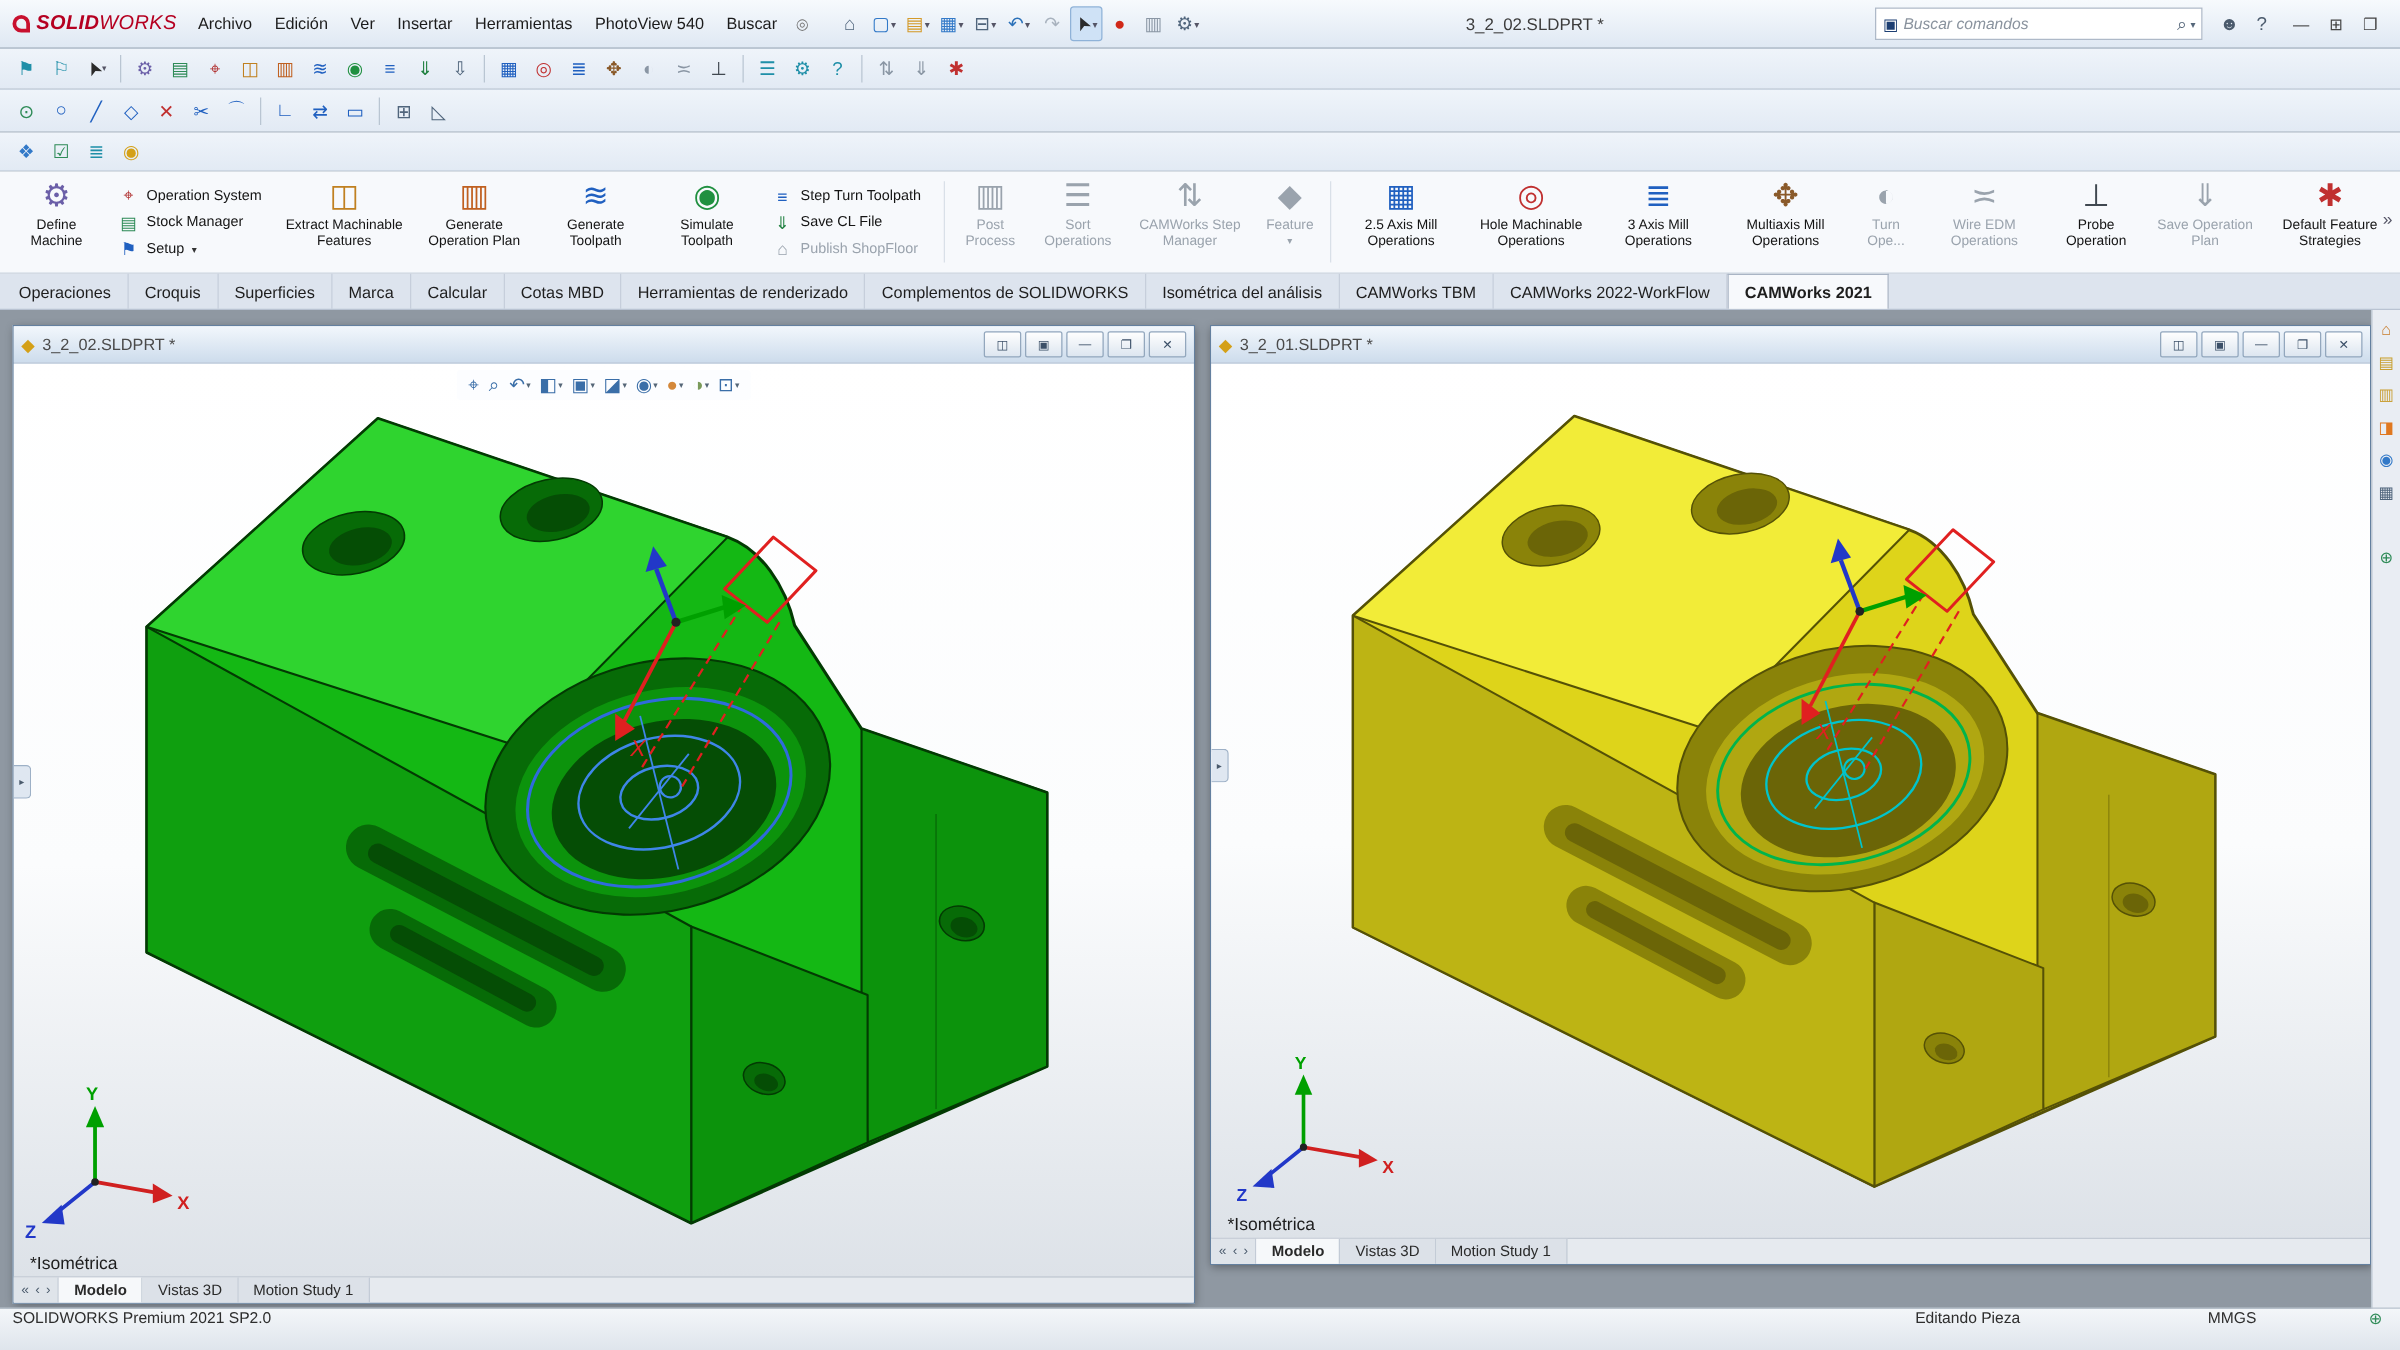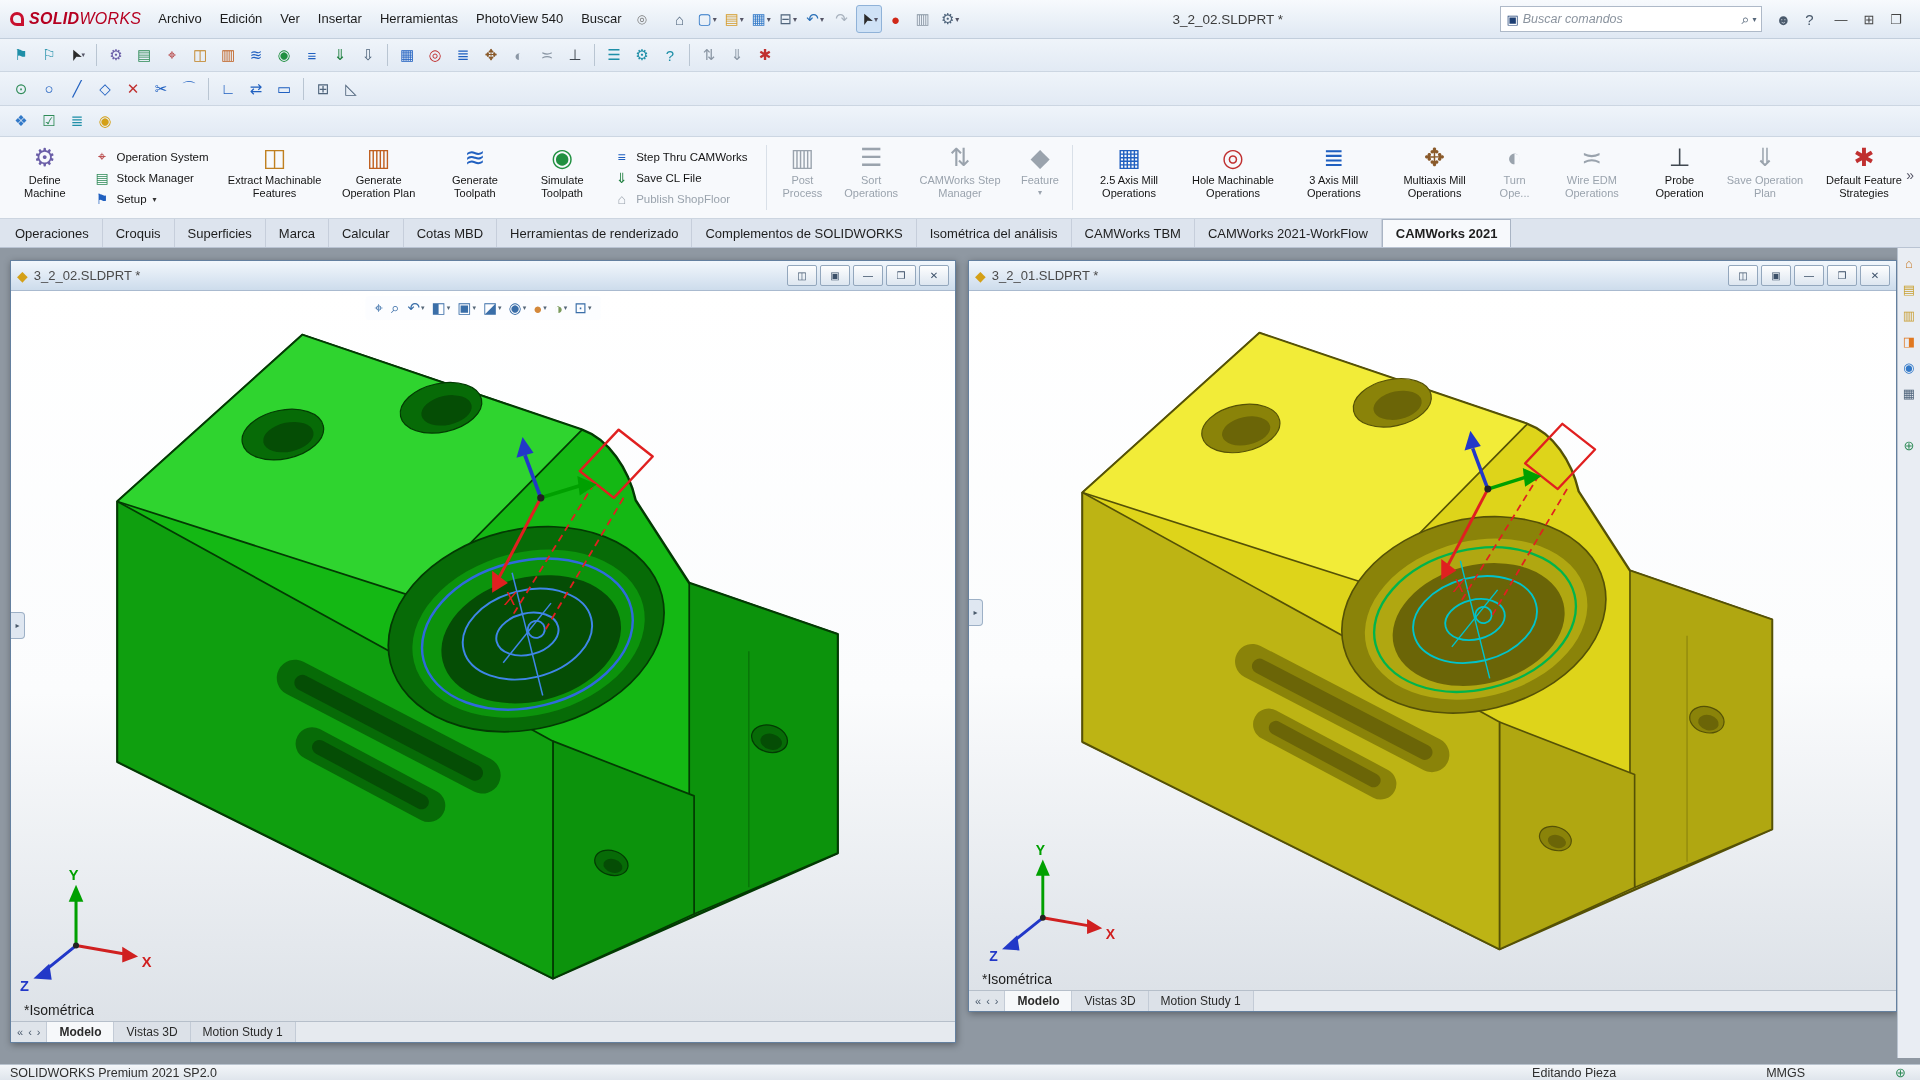--- a/index.html
+++ b/index.html
@@ -87,21 +87,21 @@
 .doc-tabs-host{display:flex;align-items:stretch;}
 .doc-tab{padding:0 12px;display:flex;align-items:center;background:#dce1e8;border-right:1px solid #c3cbd6;color:#2a2a2a;white-space:nowrap;}
 .doc-tab.active{background:#f6f8fa;font-weight:bold;}
 
 
 .taskpane{position:absolute;right:0;top:0;width:23px;height:100%;background:#e9edf3;border-left:1px solid #b9c3d0;display:flex;flex-direction:column;align-items:center;padding-top:6px;gap:8px;}
 .tp-item{width:18px;height:18px;display:flex;align-items:center;justify-content:center;font-size:13px;}
 .tp-item.lower{margin-top:26px;}
 
 
-.statusbar{position:absolute;bottom:0;left:0;right:0;height:16px;background:linear-gradient(#f3f6f9,#dfe5ec);border-top:1px solid #b9c3ce;display:flex;align-items:flex-end;padding:0 10px;font-size:12.5px;color:#2e2e2e;z-index:40;}
+.statusbar{position:absolute;bottom:0;left:0;right:0;height:34px;background:linear-gradient(#f3f6f9,#dfe5ec);border-top:1px solid #b9c3ce;display:flex;align-items:flex-start;padding:0 10px;font-size:12.5px;color:#2e2e2e;z-index:40;}
 .sb-center{margin-left:auto;}
 .sb-units{margin-left:150px;}
 .sb-globe{margin-left:90px;color:#2e8b57;font-size:13px;margin-right:4px;}
 </style>
 </head>
 <body>
 
 <svg width="0" height="0" style="position:absolute" aria-hidden="true">
 <defs>
 <symbol id="part-model" viewBox="0 0 773 600">
@@ -559,21 +559,21 @@
       <div class="rb-item">
         <span class="ico" style="color: rgb(32, 144, 64);">◉</span>
         <span class="lbl">Simulate Toolpath</span>
         <span class="dd"></span>
       </div>
     </div>
   <div class="rb-stack">
 
       <div class="rb-small">
         <span class="ico" style="color: rgb(32, 96, 192);">≡</span>
-        <span class="lbl">Step Thru CAMWorks</span>
+        <span class="lbl">Step Turn Toolpath</span>
         <span class="dd"></span>
       </div>
 
       <div class="rb-small">
         <span class="ico" style="color: rgb(32, 128, 64);">⇓</span>
         <span class="lbl">Save CL File</span>
         <span class="dd"></span>
       </div>
 
       <div class="rb-small disabled">
@@ -682,21 +682,21 @@
 <span class="cm-tab">Operaciones</span>
     <span class="cm-tab">Croquis</span>
     <span class="cm-tab">Superficies</span>
     <span class="cm-tab">Marca</span>
     <span class="cm-tab">Calcular</span>
     <span class="cm-tab">Cotas MBD</span>
     <span class="cm-tab">Herramientas de renderizado</span>
     <span class="cm-tab">Complementos de SOLIDWORKS</span>
     <span class="cm-tab">Isométrica del análisis</span>
     <span class="cm-tab">CAMWorks TBM</span>
-    <span class="cm-tab">CAMWorks 2021-WorkFlow</span>
+    <span class="cm-tab">CAMWorks 2022-WorkFlow</span>
     <span class="cm-tab active">CAMWorks 2021</span>
   </div>
 
 <div class="docarea">
 
   <section class="doc-window" style="left:10px;top:12px;width:946px;height:783px">
     <header class="win-titlebar">
       <span class="part-icon">◆</span>
       <span class="win-title">3_2_02.SLDPRT *</span>
       <div class="win-btns">

